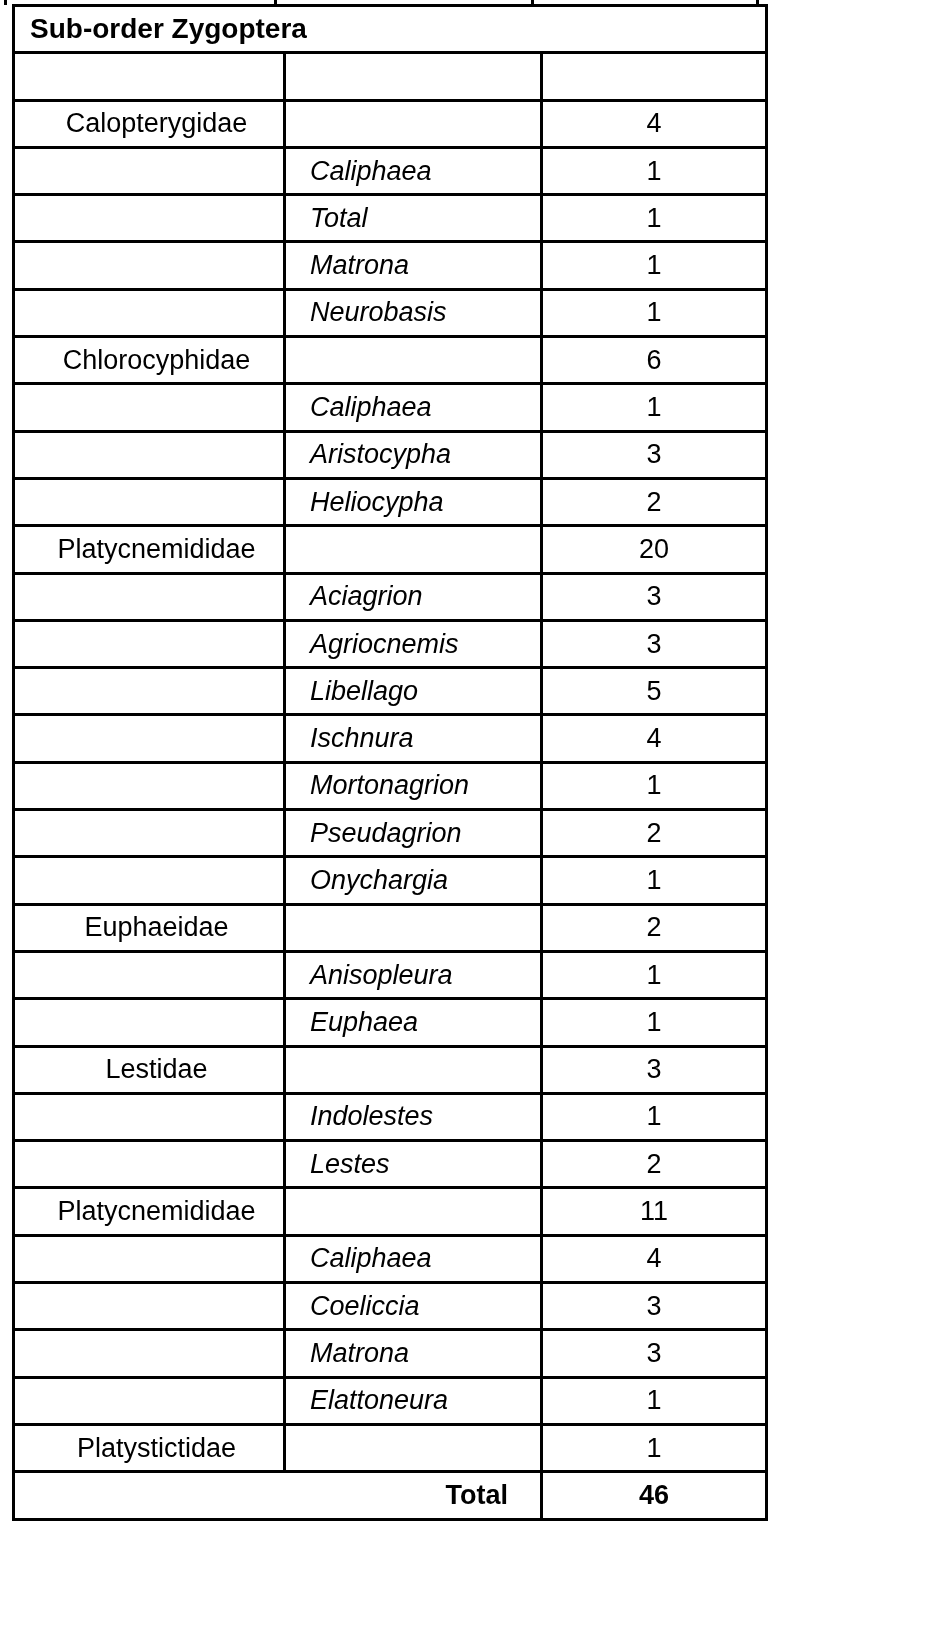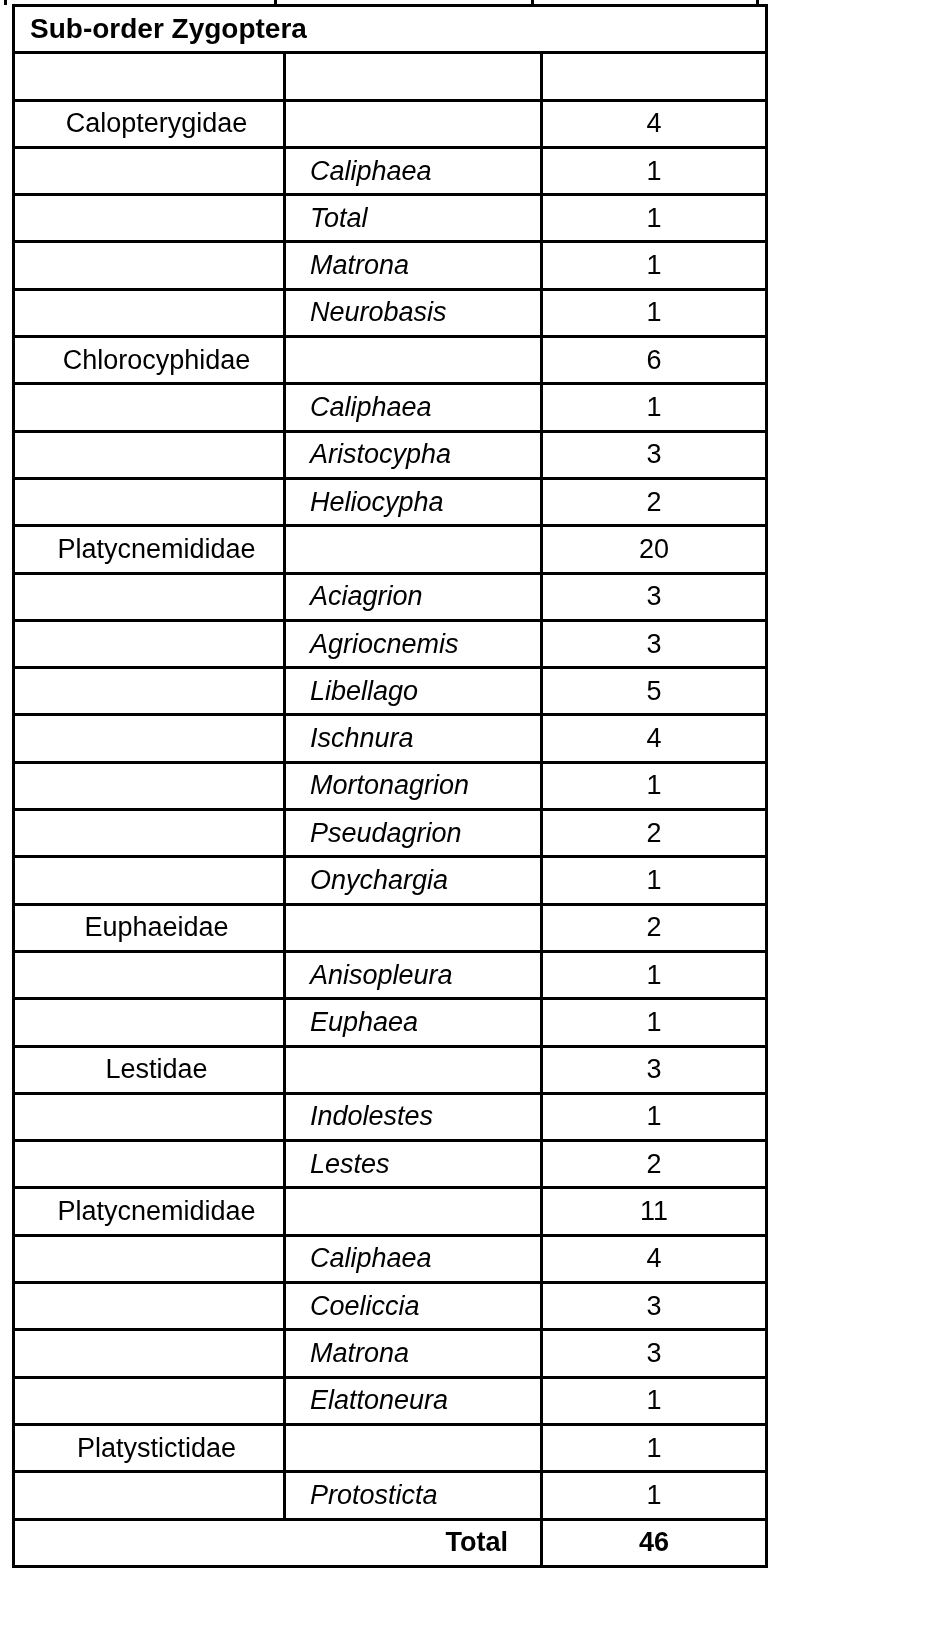--- a/index.html
+++ b/index.html
@@ -296,25 +296,20 @@
       <td class="genus-cell">Elattoneura</td>
       <td class="count-cell">1</td>
     </tr>
 
     <tr>
       <td class="family-cell">Platystictidae</td>
       <td class="genus-cell"></td>
       <td class="count-cell">1</td>
     </tr>
 
-    <tr>
-      <td class="family-cell"></td>
-      <td class="genus-cell">Protosticta</td>
-      <td class="count-cell">1</td>
-    </tr>
   </tbody>
       <tfoot>
         <tr>
           <td colspan="2" class="total-label-cell">Total</td>
           <td class="total-value-cell">46</td>
         </tr>
       </tfoot>
     </table>
   </div>
 

